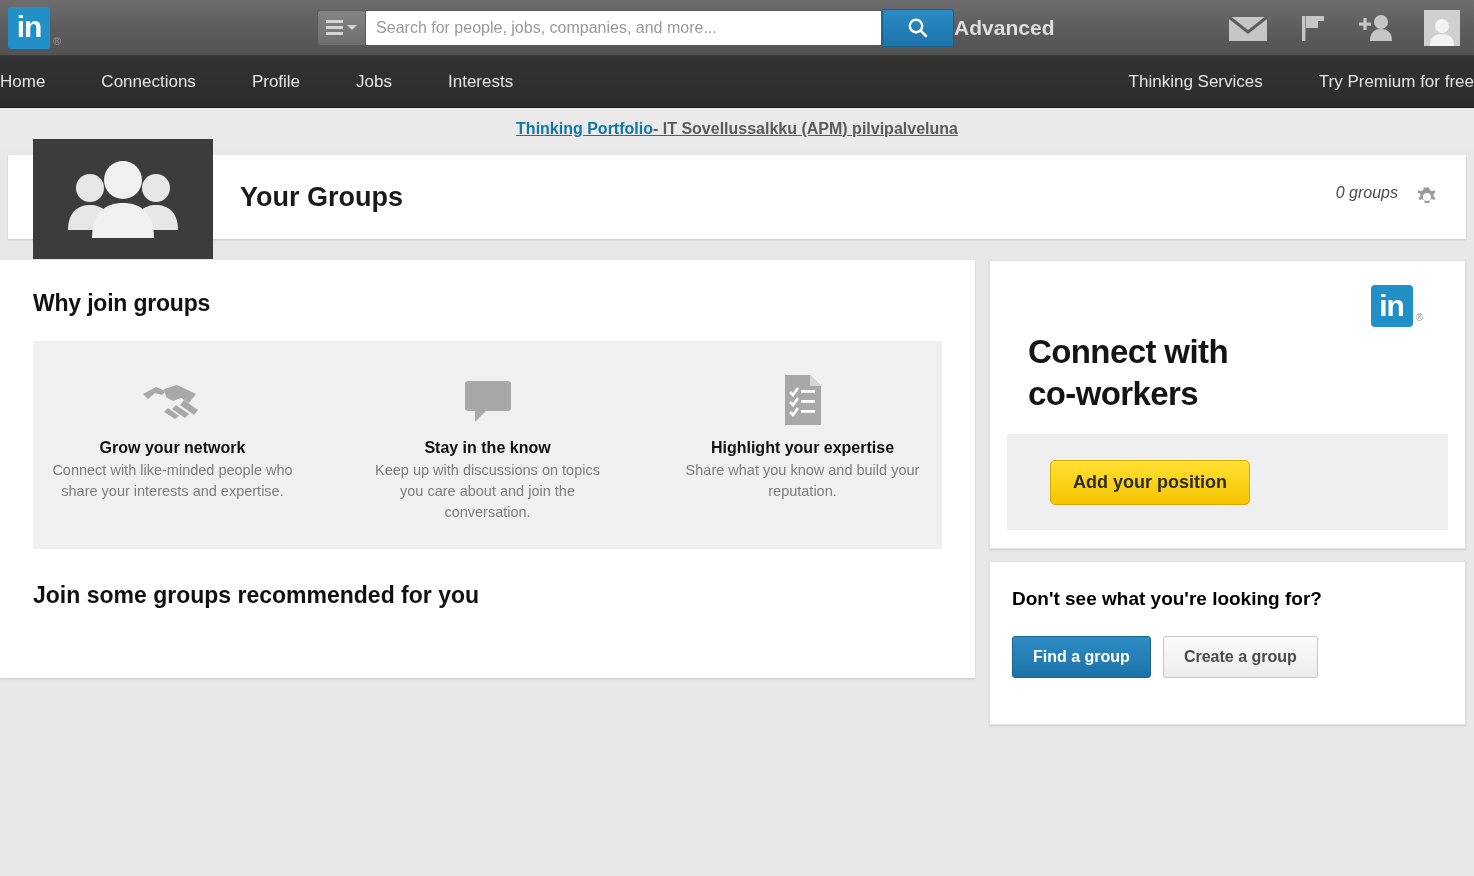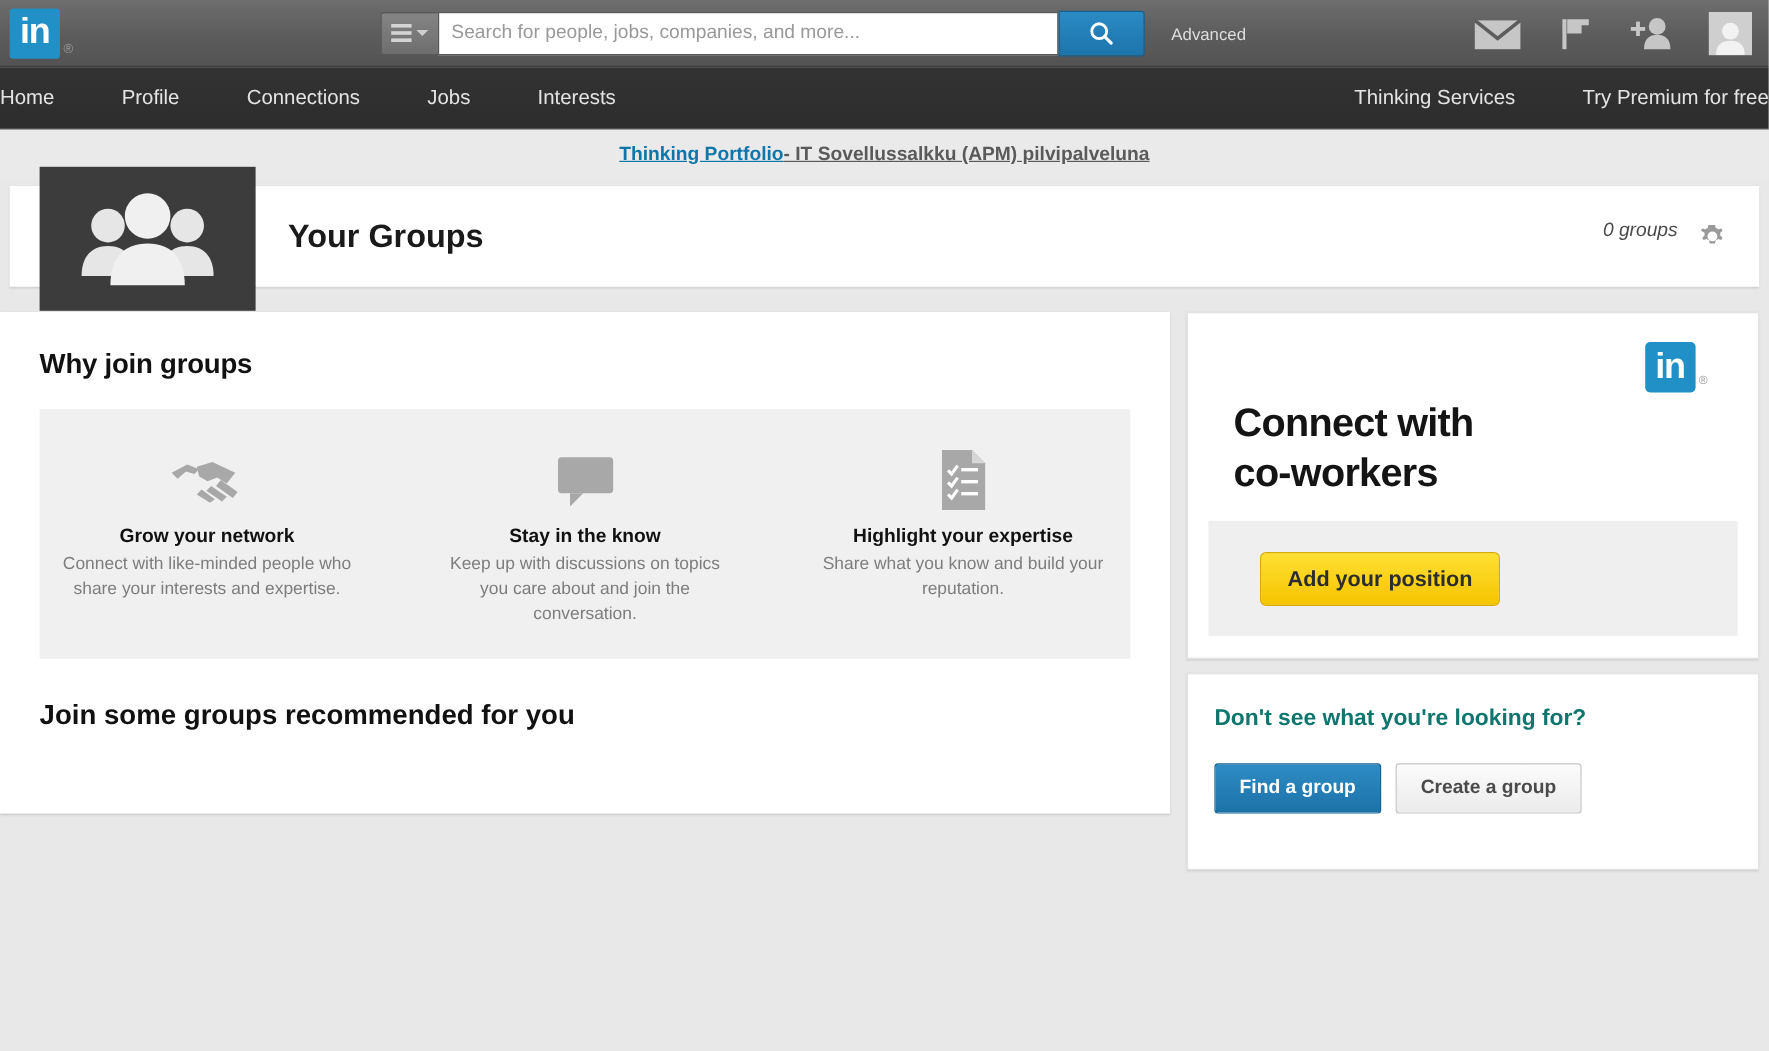--- a/index.html
+++ b/index.html
@@ -79,24 +79,24 @@
   .search-input::placeholder { color: #999; }
   .search-button {
     width: 72px; height: 38px;
     background: linear-gradient(to bottom, #2b8ac4, #1d74ab);
     border: 1px solid #18618f;
     border-radius: 0 3px 3px 0;
     display: flex; align-items: center; justify-content: center;
     cursor: pointer;
   }
   .advanced-link {
-    margin-left: 22px;
     color: #dedede;
-    font-size: 14px;
-    cursor: pointer;
+    font-size: 21px;
+    cursor: pointer;
+    font-weight: bold;
   }
 
   .nav-icons {
     margin-left: auto;
     display: flex;
     align-items: center;
     gap: 30px;
     padding-right: 14px;
   }
   .nav-icon { cursor: pointer; display: flex; align-items: center; }
@@ -295,21 +295,21 @@
     border-radius: 5px;
     color: #2d2d2d;
     font-size: 18px;
     font-weight: bold;
     padding: 11px 22px;
     cursor: pointer;
     font-family: "Liberation Sans", sans-serif;
   }
 
   .lookup-card { padding: 26px 22px 30px 22px; height: 164px; }
-  .lookup-title { font-size: 19px; font-weight: bold; color: #0f766e; }
+  .lookup-title { font-size: 19px; font-weight: bold; color: #000000; }
   .lookup-btns { margin-top: 26px; display: flex; gap: 12px; }
   .btn-primary {
     background: linear-gradient(to bottom, #2e8cc4, #1c72a8);
     border: 1px solid #17648f;
     border-radius: 3px;
     color: #fff;
     font-size: 16px;
     font-weight: bold;
     padding: 11px 20px;
     cursor: pointer;
@@ -378,22 +378,22 @@
       <svg width="34" height="30" viewBox="0 0 34 30">
         <circle cx="17" cy="10" r="7" fill="#f2f2f2"></circle>
         <path d="M5 30 C5 21 10 18 17 18 C24 18 29 21 29 30 Z" fill="#f2f2f2"></path>
       </svg>
     </span>
   </div>
 </div>
 
 <div class="sub-nav">
   <a class="first" style="padding-left:0;margin-left:0;">Home</a>
+  <a>Connections</a>
   <a>Profile</a>
-  <a>Connections</a>
   <a>Jobs</a>
   <a>Interests</a>
   <span class="right-group">
     <a>Thinking Services</a>
     <a style="padding-right:0;">Try Premium for free</a>
   </span>
 </div>
 
 <div class="ad-banner">
   <span class="ad-link">Thinking Portfolio</span>

